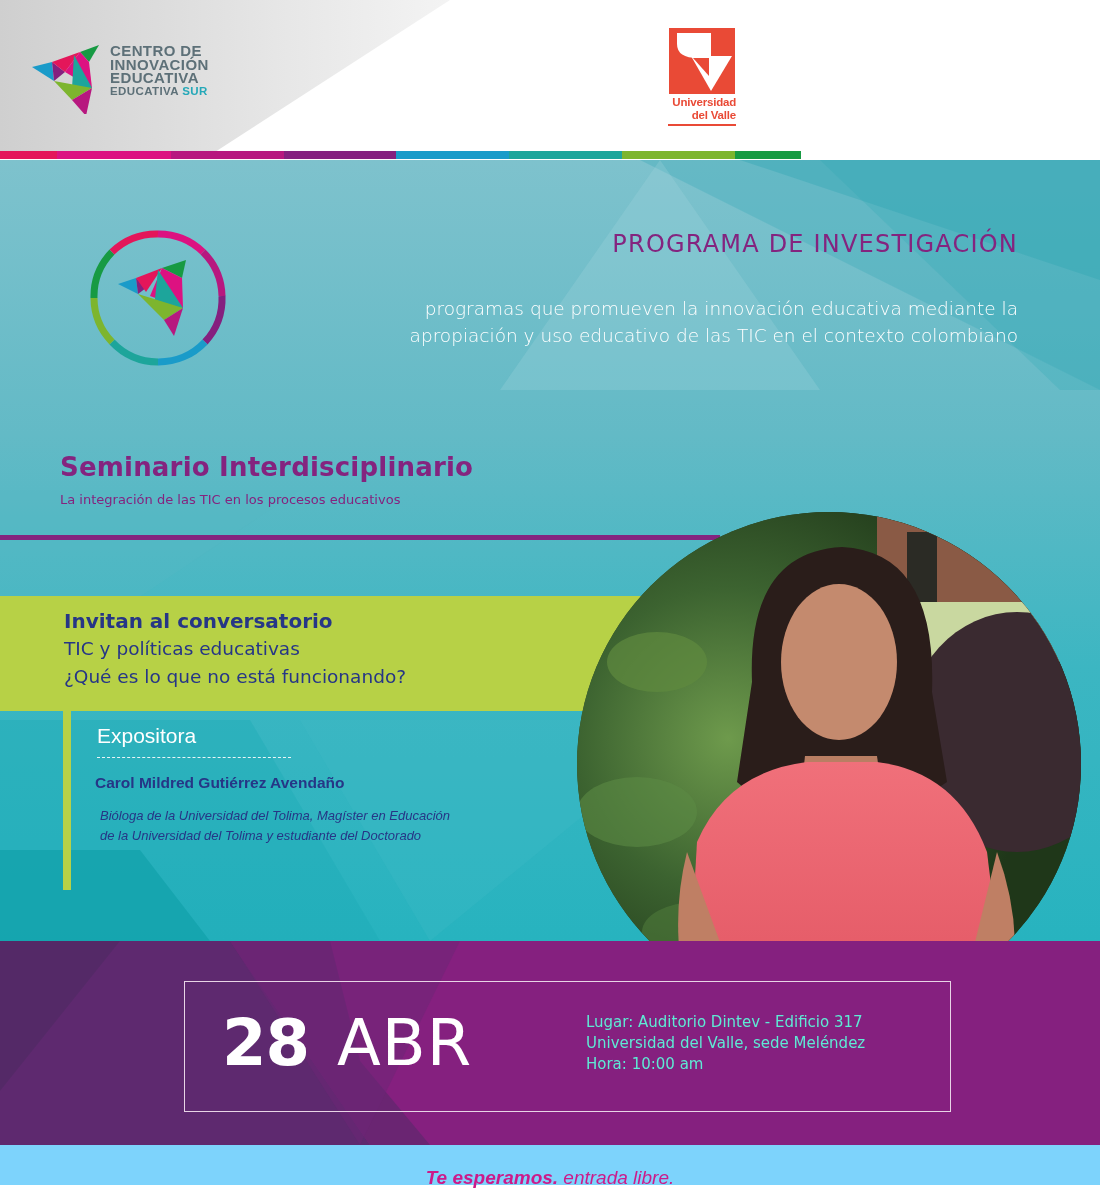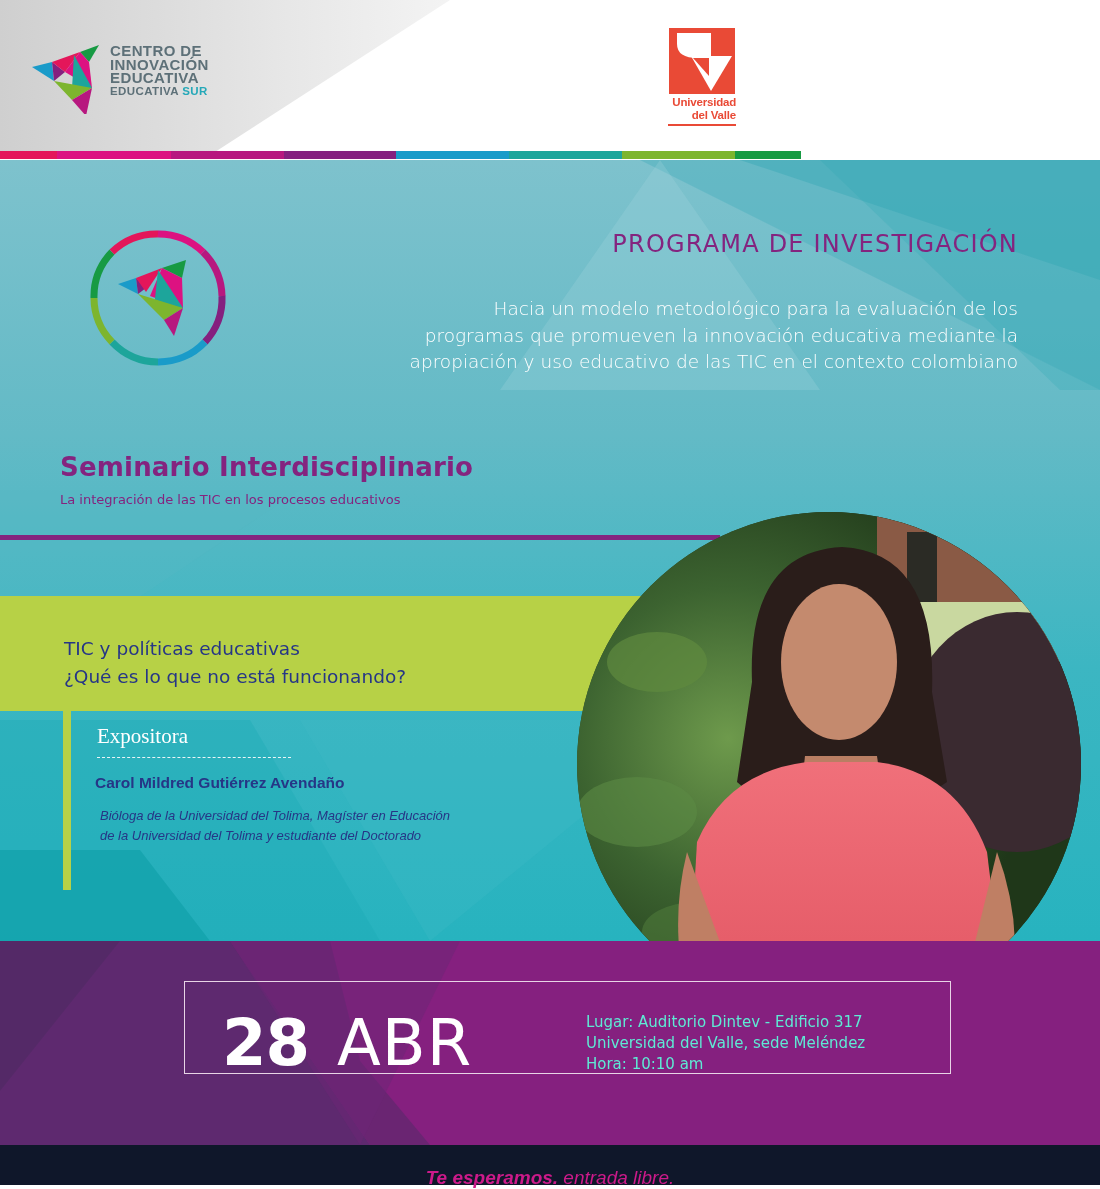--- a/index.html
+++ b/index.html
@@ -50,39 +50,39 @@
   .sem-title { position: absolute; left: 60px; top: 292px; color: #84247f; font-size: 26px; font-weight: bold; font-family: "DejaVu Sans", sans-serif; letter-spacing: 0.2px; }
   .sem-sub { position: absolute; left: 60px; top: 332px; color: #84247f; font-size: 13px; font-family: "DejaVu Sans", sans-serif; }
   .sem-rule { position: absolute; left: 0; top: 375px; width: 720px; height: 5px; background: #84247f; }
 
   .lime-band { position: absolute; left: 0; top: 436px; width: 700px; height: 115px; background: #b7d146; }
   .inv-title { position: absolute; left: 64px; top: 449px; color: #263686; font-size: 20px; font-weight: bold; font-family: "DejaVu Sans", sans-serif; }
   .inv-l2 { position: absolute; left: 64px; top: 478px; color: #263686; font-size: 18.5px; font-family: "DejaVu Sans", sans-serif; }
   .inv-l3 { position: absolute; left: 64px; top: 506px; color: #263686; font-size: 18.5px; font-family: "DejaVu Sans", sans-serif; }
 
   .lime-bar { position: absolute; left: 63px; top: 550px; width: 8px; height: 180px; background: #b7d146; }
-  .expo-label { position: absolute; left: 97px; top: 564px; color: #ffffff; font-size: 21px; font-family: Liberation Serif, serif; text-align: center; }
+  .expo-label { position: absolute; left: 97px; top: 564px; color: #ffffff; font-size: 21px; font-family: Liberation Sans, sans-serif; text-align: center; }
   .expo-rule { position: absolute; left: 97px; top: 597px; width: 194px; border-top: 1.5px dashed #e9f6f7; }
   .expo-name { position: absolute; left: 95px; top: 614px; color: #263686; font-size: 15.5px; font-weight: bold; font-family: "Liberation Sans", sans-serif; }
   .expo-bio { position: absolute; left: 100px; top: 646px; width: 420px; color: #263686; font-size: 13px; line-height: 20px; font-style: italic; font-family: "Liberation Sans", sans-serif; }
 
   .photo {
     position: absolute; left: 577px; top: 352px; width: 504px; height: 504px; border-radius: 50%; overflow: hidden;
     background: radial-gradient(circle at 20% 40%, #3b5a2c 0%, #2a4322 30%, #1c2e18 55%);
   }
 
   
   .date-band { position: absolute; left: 0; top: 941px; width: 1100px; height: 204px; background: #85207f; overflow: hidden; }
-  .date-box { position: absolute; left: 184px; top: 40px; width: 767px; height: 93px; border: 1.5px solid #e8d4e6; padding-left: 48px; }
+  .date-box { position: absolute; left: 184px; top: 40px; width: 767px; height: 131px; border: 1.5px solid #e8d4e6; padding-left: 48px; }
   .date-num { position: absolute; left: 37px; top: 24px; color: #ffffff; font-size: 64px; font-weight: bold; font-family: "DejaVu Sans", sans-serif; letter-spacing: -1px; }
   .date-mon { position: absolute; left: 152px; top: 24px; color: #ffffff; font-size: 64px; font-family: "DejaVu Sans", sans-serif; font-weight: normal; letter-spacing: 1px; }
   .date-info { position: absolute; left: 401px; top: 30px; color: #5eead4; font-size: 15px; line-height: 21px; font-family: "DejaVu Sans", sans-serif; }
 
   
-  .footer { position: absolute; left: 0; top: 1145px; width: 1100px; height: 40px; background: #0f172a; }
+  .footer { position: absolute; left: 0; top: 1145px; width: 1100px; height: 40px; background: #7dd3fc; }
   .footer-text { position: absolute; left: 0; width: 1100px; top: 22px; text-align: center; color: #cc1a8a; font-size: 19px; font-style: italic; font-family: "Liberation Sans", sans-serif; }
   .footer-text b { font-weight: bold; }
 </style>
 </head>
 <body>
 
 <div class="header">
   <div class="header-grey"></div>
 
   <div class="cie-logo">
@@ -160,30 +160,30 @@
     <polygon points="48,50 74,40 58,64" fill="#e4165a"></polygon>
     <polygon points="74,40 98,32 94,50" fill="#179a43"></polygon>
     <polygon points="74,40 94,50 95,80 62,68" fill="#dc1281"></polygon>
     <polygon points="70,42 95,80 66,80" fill="#1da59b"></polygon>
     <polygon points="50,66 95,80 76,92" fill="#7db52e"></polygon>
     <polygon points="76,92 95,80 86,108" fill="#b7187f"></polygon>
   </svg>
 
   <div class="prog-title">PROGRAMA DE INVESTIGACIÓN</div>
   <div class="prog-desc">
-    <div>Hacia un modelo metodológico para la evaluación de los</div>
     <div>programas que promueven la innovación educativa mediante la</div>
     <div>apropiación y uso educativo de las TIC en el contexto colombiano</div>
   </div>
 
   <div class="sem-title">Seminario Interdisciplinario</div>
   <div class="sem-sub">La integración de las TIC en los procesos educativos</div>
   <div class="sem-rule"></div>
 
   <div class="lime-band"></div>
+  <div class="inv-title">Invitan al conversatorio</div>
   <div class="inv-l2">TIC y políticas educativas</div>
   <div class="inv-l3">¿Qué es lo que no está funcionando?</div>
 
   <div class="lime-bar"></div>
   <div class="expo-label">Expositora</div>
   <div class="expo-rule"></div>
   <div class="expo-name">Carol Mildred Gutiérrez Avendaño</div>
   <div class="expo-bio">
     <div>Bióloga de la Universidad del Tolima, Magíster en Educación</div>
     <div>de la Universidad del Tolima y estudiante del Doctorado</div>
@@ -227,20 +227,20 @@
     <polygon points="0,0 120,0 0,150" fill="#4f2a62" opacity="0.6"></polygon>
     <polygon points="230,0 330,0 360,120 430,204 370,204" fill="#63276f" opacity="0.8"></polygon>
     <polygon points="230,0 460,0 360,204" fill="#6b2575" opacity="0.5"></polygon>
   </svg>
   <div class="date-box">
     <div class="date-num">28</div>
     <div class="date-mon">ABR</div>
     <div class="date-info">
       <div>Lugar: Auditorio Dintev - Edificio 317</div>
       <div>Universidad del Valle, sede Meléndez</div>
-      <div>Hora: 10:10 am</div>
+      <div>Hora: 10:00 am</div>
     </div>
   </div>
 </div>
 
 <div class="footer">
   <div class="footer-text"><b>Te esperamos.</b><span> entrada libre.</span></div>
 </div>
 
 </body></html>

